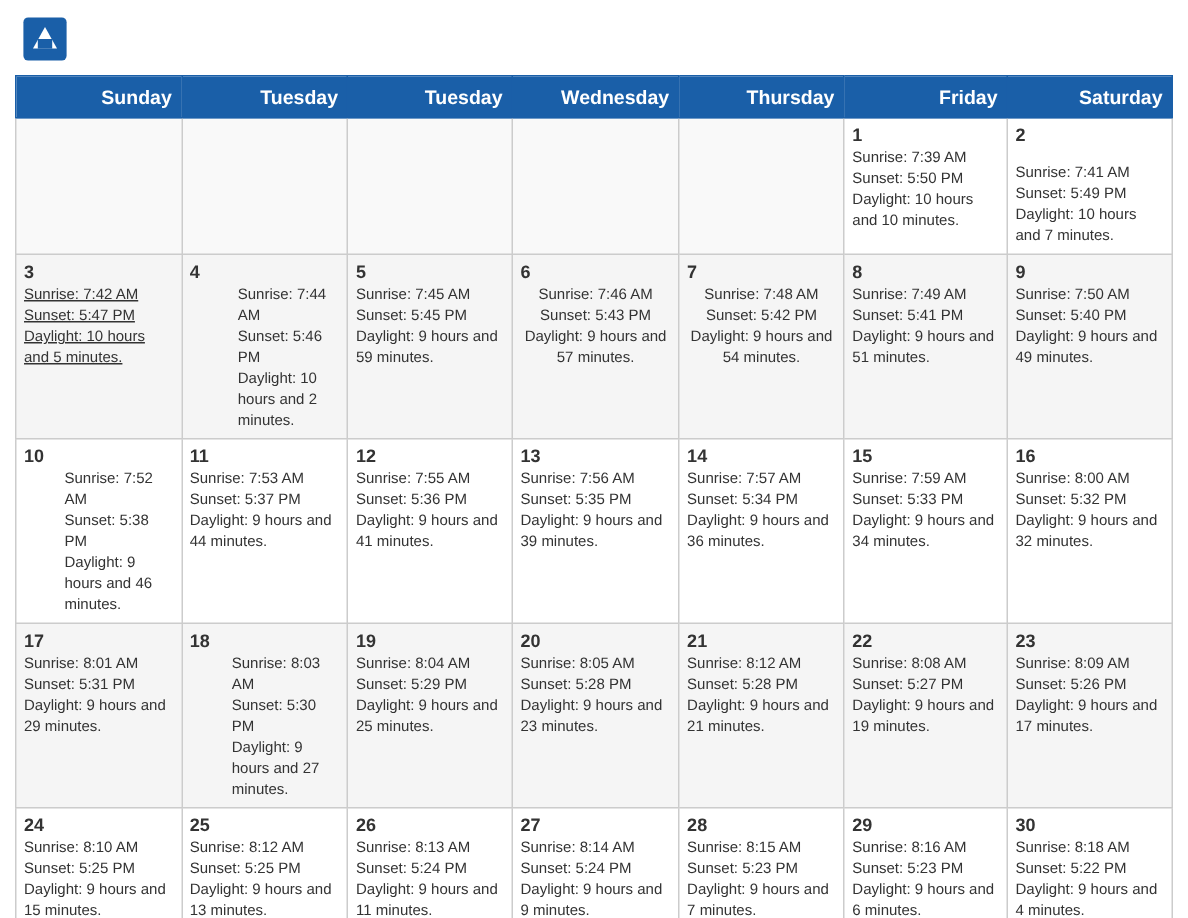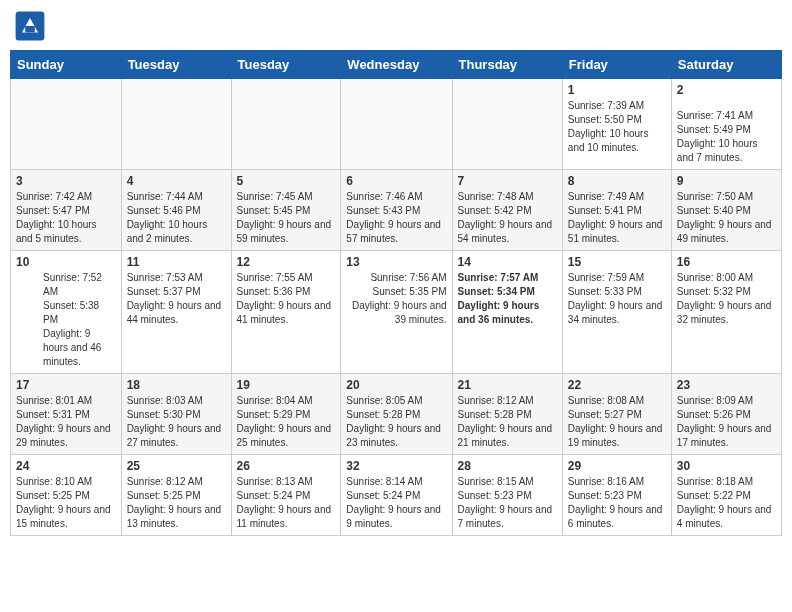--- a/index.html
+++ b/index.html
@@ -49,21 +49,21 @@
       color: #555;
     }
     .calendar {
       width: 100%;
       border-collapse: collapse;
       border: 1px solid #ccc;
     }
     .calendar th {
       background-color: #1a5fa8;
       color: #fff;
-      text-align: left;
+      text-align: right;
       padding: 6px 6px;
       font-size: 13px;
       border: 1px solid #1a5fa8;
     }
     .calendar td {
       vertical-align: top;
       border: 1px solid #ccc;
       padding: 4px 5px;
       width: 113px;
       min-height: 80px;
@@ -140,45 +140,45 @@
         <td>
           <span class="day-number">2</span>
           <div class="day-info" style="white-space: pre-line; margin-top: 12px;">Sunrise: 7:41 AM
 Sunset: 5:49 PM
 Daylight: 10 hours and 7 minutes.</div>
         </td>
       </tr>
       <tr>
         <td>
           <span class="day-number">3</span>
-          <div class="day-info" style="white-space: pre-line;">Sunrise: 7:42 AM
+          <div class="day-info" style="white-space: pre-line; text-decoration: underline;">Sunrise: 7:42 AM
 Sunset: 5:47 PM
 Daylight: 10 hours and 5 minutes.</div>
         </td>
         <td>
           <span class="day-number">4</span>
-          <div class="day-info" style="white-space: pre-line;">Sunrise: 7:44 AM
+          <div class="day-info" style="white-space: pre-line; margin-left: 32px;">Sunrise: 7:44 AM
 Sunset: 5:46 PM
 Daylight: 10 hours and 2 minutes.</div>
         </td>
         <td>
           <span class="day-number">5</span>
           <div class="day-info" style="white-space: pre-line;">Sunrise: 7:45 AM
 Sunset: 5:45 PM
 Daylight: 9 hours and 59 minutes.</div>
         </td>
         <td>
           <span class="day-number">6</span>
-          <div class="day-info" style="white-space: pre-line;">Sunrise: 7:46 AM
+          <div class="day-info" style="white-space: pre-line; text-align: center;">Sunrise: 7:46 AM
 Sunset: 5:43 PM
 Daylight: 9 hours and 57 minutes.</div>
         </td>
         <td>
           <span class="day-number">7</span>
-          <div class="day-info" style="white-space: pre-line;">Sunrise: 7:48 AM
+          <div class="day-info" style="white-space: pre-line; text-align: center;">Sunrise: 7:48 AM
 Sunset: 5:42 PM
 Daylight: 9 hours and 54 minutes.</div>
         </td>
         <td>
           <span class="day-number">8</span>
           <div class="day-info" style="white-space: pre-line;">Sunrise: 7:49 AM
 Sunset: 5:41 PM
 Daylight: 9 hours and 51 minutes.</div>
         </td>
         <td>
@@ -202,27 +202,27 @@
 Daylight: 9 hours and 44 minutes.</div>
         </td>
         <td>
           <span class="day-number">12</span>
           <div class="day-info" style="white-space: pre-line;">Sunrise: 7:55 AM
 Sunset: 5:36 PM
 Daylight: 9 hours and 41 minutes.</div>
         </td>
         <td>
           <span class="day-number">13</span>
-          <div class="day-info" style="white-space: pre-line; text-align: right;">Sunrise: 7:56 AM
+          <div class="day-info" style="white-space: pre-line;">Sunrise: 7:56 AM
 Sunset: 5:35 PM
 Daylight: 9 hours and 39 minutes.</div>
         </td>
         <td>
           <span class="day-number">14</span>
-          <div class="day-info" style="white-space: pre-line; font-weight: bold;">Sunrise: 7:57 AM
+          <div class="day-info" style="white-space: pre-line;">Sunrise: 7:57 AM
 Sunset: 5:34 PM
 Daylight: 9 hours and 36 minutes.</div>
         </td>
         <td>
           <span class="day-number">15</span>
           <div class="day-info" style="white-space: pre-line;">Sunrise: 7:59 AM
 Sunset: 5:33 PM
 Daylight: 9 hours and 34 minutes.</div>
         </td>
         <td>
@@ -234,21 +234,21 @@
       </tr>
       <tr>
         <td>
           <span class="day-number">17</span>
           <div class="day-info" style="white-space: pre-line;">Sunrise: 8:01 AM
 Sunset: 5:31 PM
 Daylight: 9 hours and 29 minutes.</div>
         </td>
         <td>
           <span class="day-number">18</span>
-          <div class="day-info" style="white-space: pre-line;">Sunrise: 8:03 AM
+          <div class="day-info" style="white-space: pre-line; margin-left: 28px;">Sunrise: 8:03 AM
 Sunset: 5:30 PM
 Daylight: 9 hours and 27 minutes.</div>
         </td>
         <td>
           <span class="day-number">19</span>
           <div class="day-info" style="white-space: pre-line;">Sunrise: 8:04 AM
 Sunset: 5:29 PM
 Daylight: 9 hours and 25 minutes.</div>
         </td>
         <td>
@@ -289,21 +289,21 @@
 Sunset: 5:25 PM
 Daylight: 9 hours and 13 minutes.</div>
         </td>
         <td>
           <span class="day-number">26</span>
           <div class="day-info" style="white-space: pre-line;">Sunrise: 8:13 AM
 Sunset: 5:24 PM
 Daylight: 9 hours and 11 minutes.</div>
         </td>
         <td>
-          <span class="day-number">32</span>
+          <span class="day-number">27</span>
           <div class="day-info" style="white-space: pre-line;">Sunrise: 8:14 AM
 Sunset: 5:24 PM
 Daylight: 9 hours and 9 minutes.</div>
         </td>
         <td>
           <span class="day-number">28</span>
           <div class="day-info" style="white-space: pre-line;">Sunrise: 8:15 AM
 Sunset: 5:23 PM
 Daylight: 9 hours and 7 minutes.</div>
         </td>

